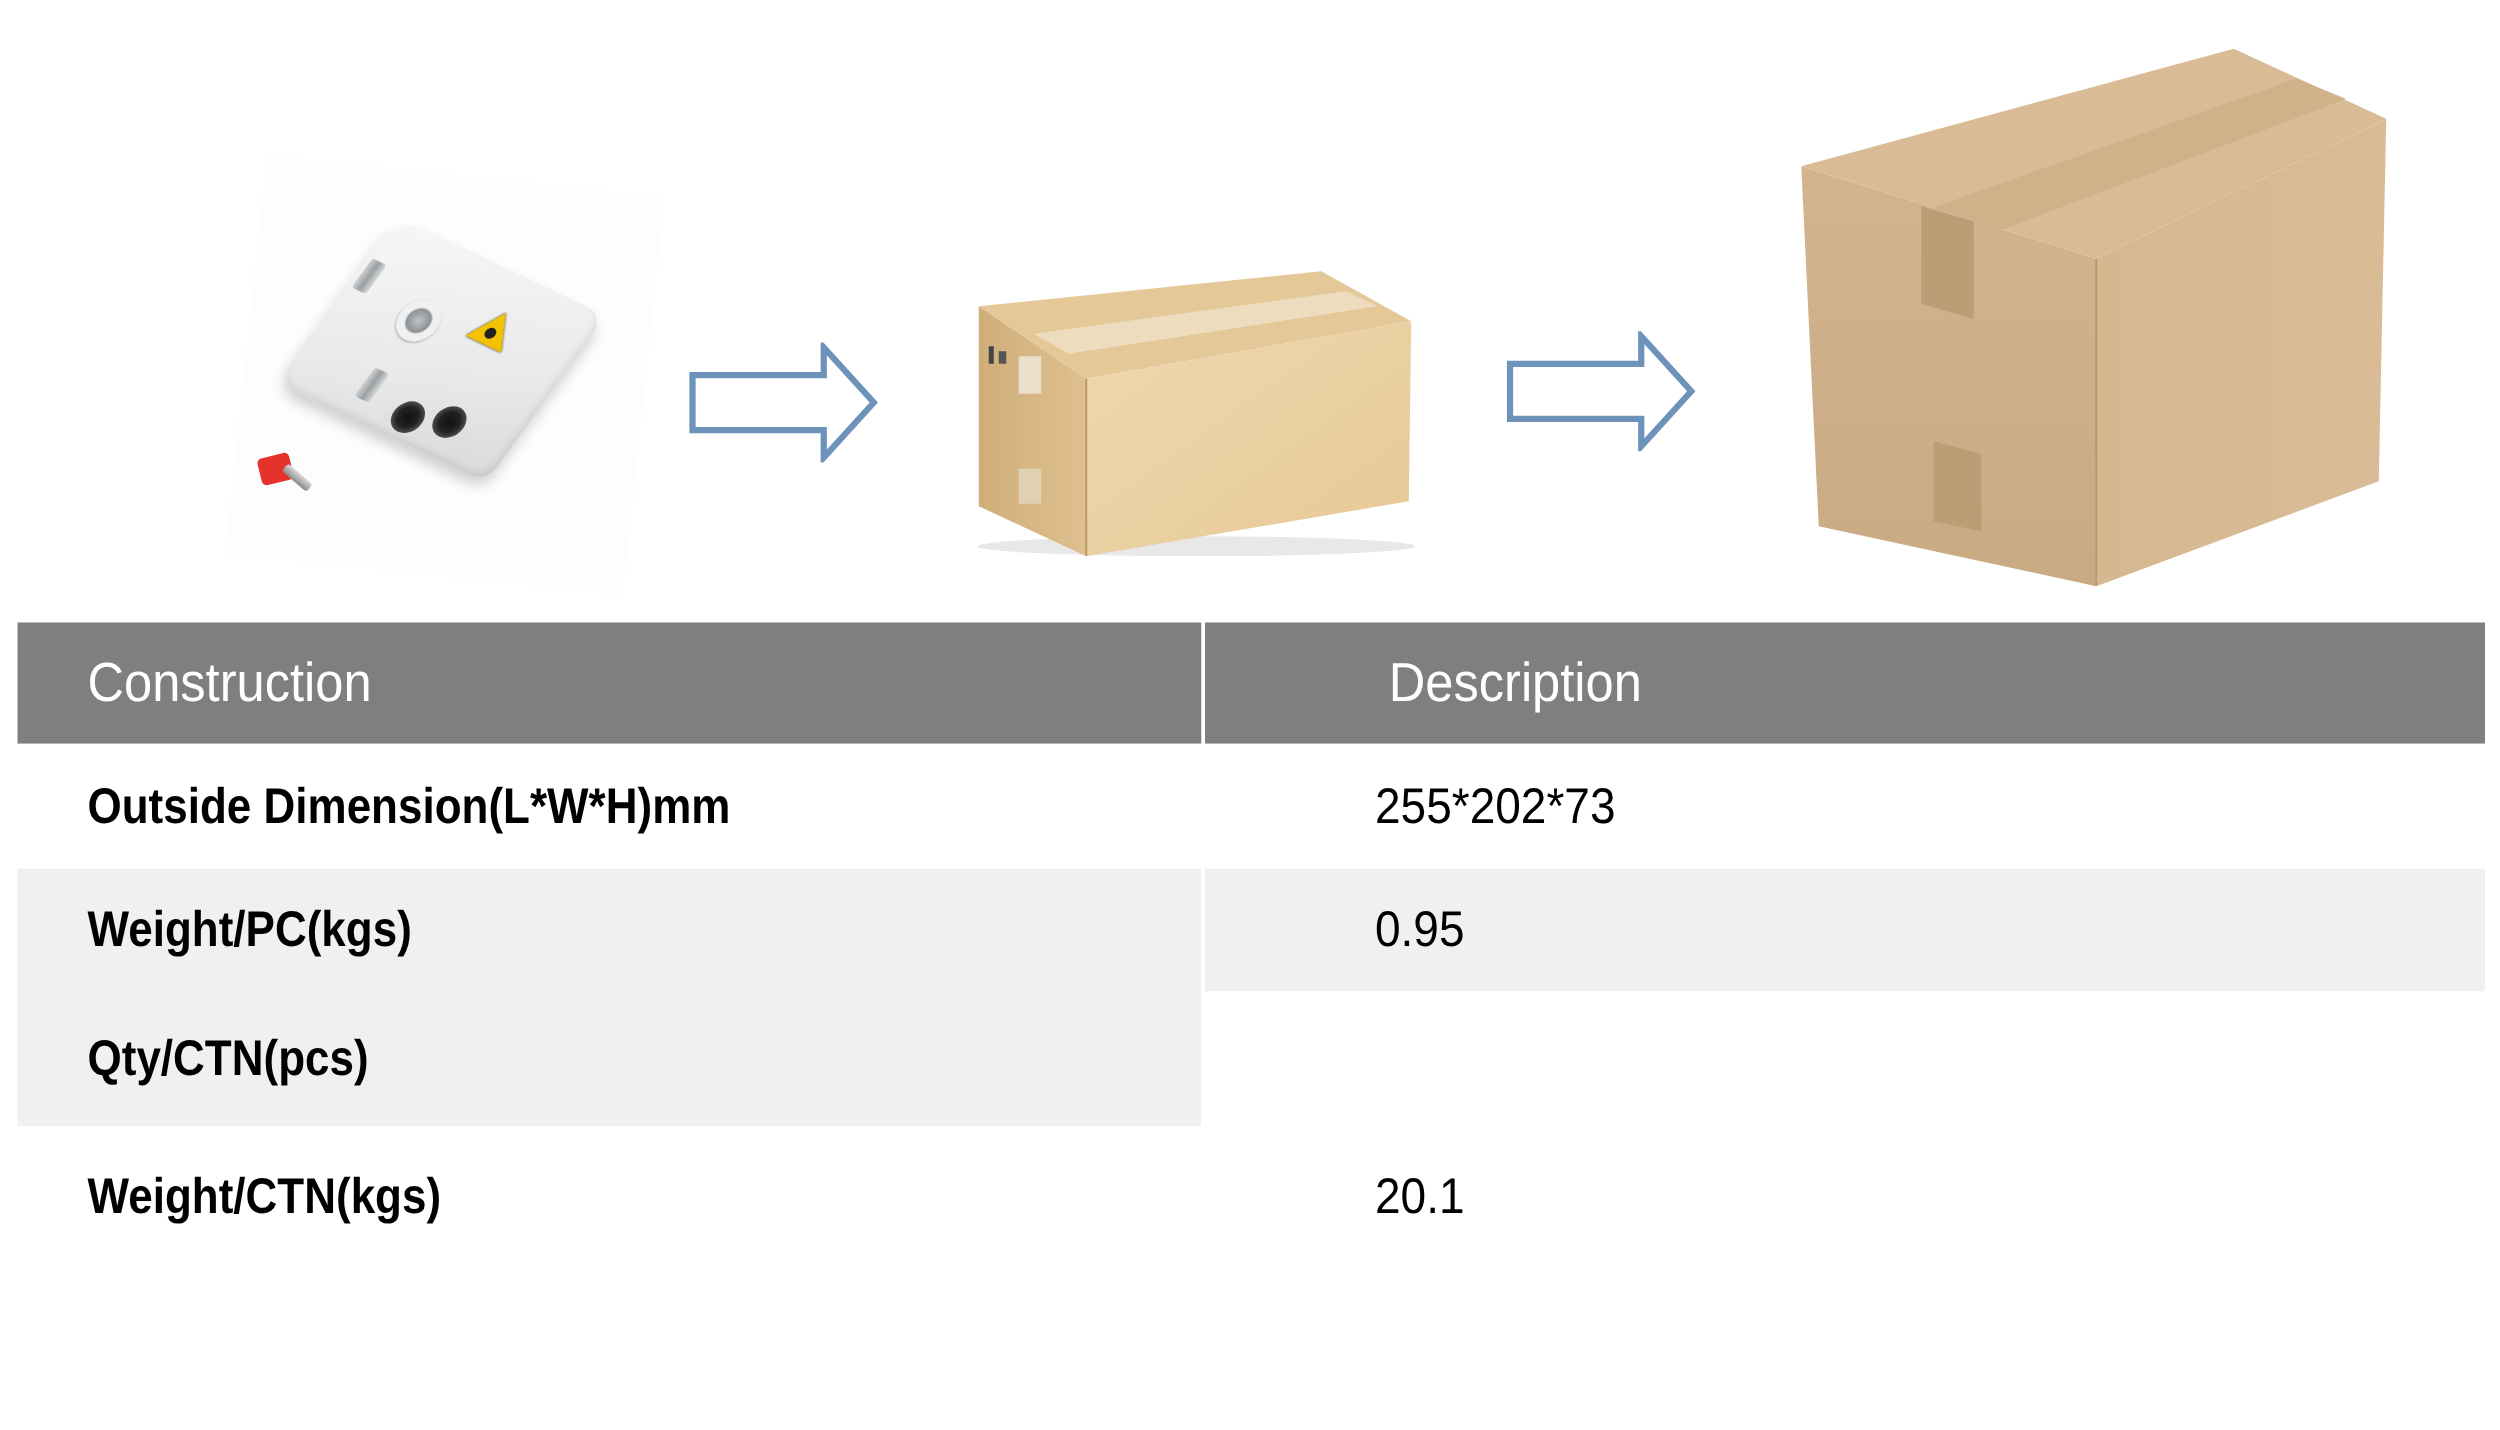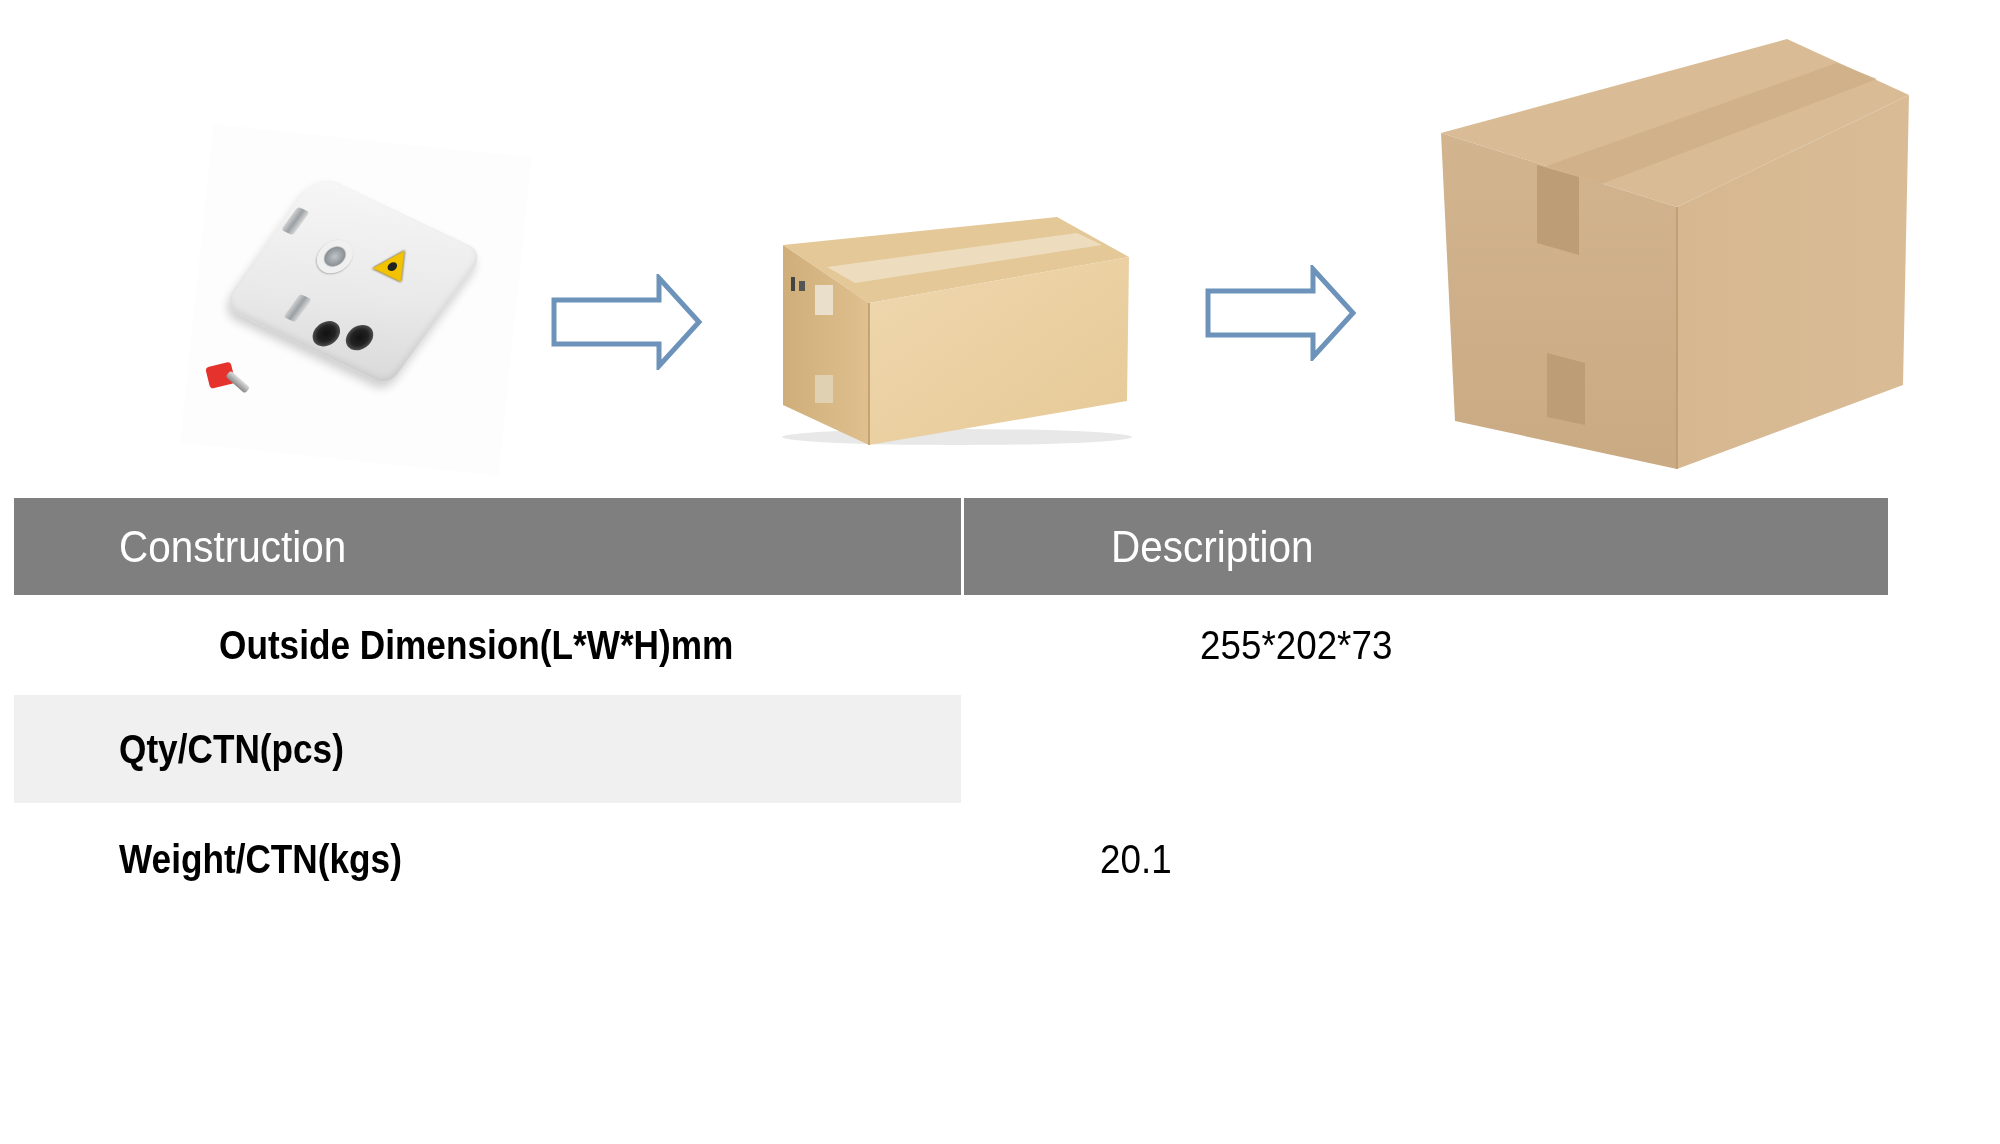--- a/index.html
+++ b/index.html
@@ -94,22 +94,22 @@
       position: relative;
       display: flex;
       width: 100%;
     }
     .cell {
       position: relative;
       box-sizing: border-box;
       display: flex;
       align-items: center;
     }
-    .cell.c1 { width: 947px; padding-left: 105px; }
-    .cell.c2 { width: 924px; margin-left: 3px; padding-left: 1089px; }
+    .cell.c1 { width: 947px; padding-left: 56px; }
+    .cell.c2 { width: 1024px; margin-left: 3px; padding-left: 1089px; }
     .cell.c2 { padding-left: 0; }
     .cell.c2 .txt { position: absolute; left: 136px; }
 
     .header-row { height: 97px; }
     .header-row .cell { background: #7f7f7f; }
     .header-row .txt {
       color: #ffffff;
       font-size: 44px;
       font-weight: normal;
       transform: scaleX(0.92);
@@ -230,20 +230,28 @@
 
   <div class="row body-row white" style="height:100px;justify-content:flex-end;">
     <div class="cell c1">
       <span class="txt">Outside Dimension(L*W*H)mm</span>
     </div>
     <div class="cell c2">
       <span class="txt">255*202*73</span>
     </div>
   </div>
 
+  <div class="row body-row gray" style="height:98px;">
+    <div class="cell c1">
+      <span class="txt">Weight/PC(kgs)</span>
+    </div>
+    <div class="cell c2">
+      <span class="txt">0.95</span>
+    </div>
+  </div>
 
 
   <div class="row body-row gray" style="height:108px;text-align:center;">
     <div class="cell c1">
       <span class="txt">Qty/CTN(pcs)</span>
     </div>
   </div>
 
   <div class="row body-row white" style="height:112px;">
     <div class="cell c1">

